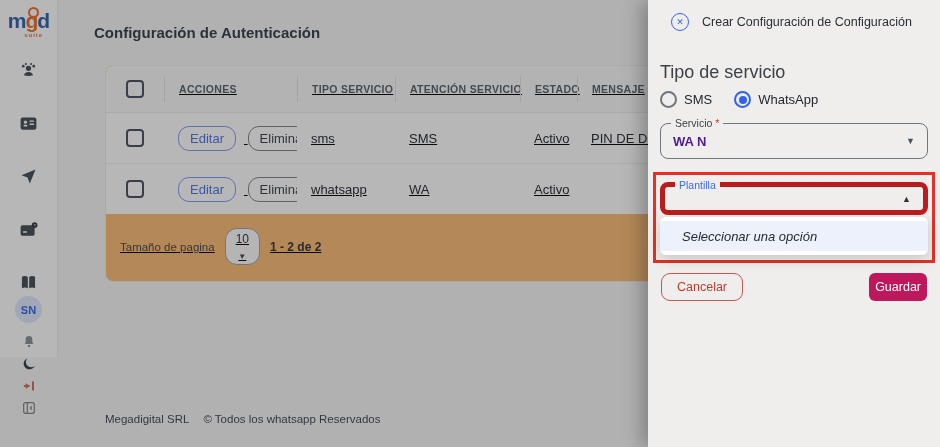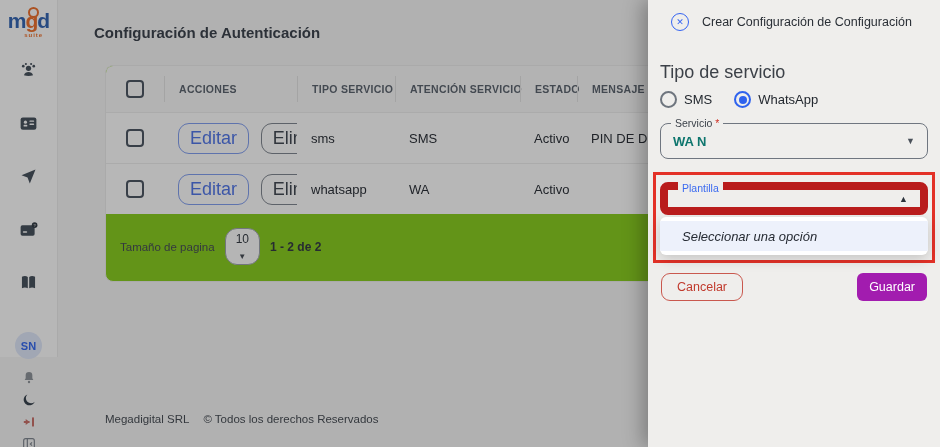--- a/index.html
+++ b/index.html
@@ -19,45 +19,45 @@
   .lg-orange::after { content:""; position:absolute; top:-2px; left:2px; width:7px; height:7px;
                       border:2px solid #ef6b24; border-radius:50%; background:transparent; }
   .logo-sub { font-size:6px; color:#ef6b24; letter-spacing:1px; font-weight:bold; margin-top:1px; text-align:right; padding-right:6px; }
 
   .nav-icons { display:flex; flex-direction:column; align-items:center; margin-top:22px; gap:29px; }
   .nav-btn { width:34px; height:24px; display:flex; align-items:center; justify-content:center; cursor:pointer; }
   .nav-btn svg { width:21px; height:21px; }
 
   .sidebar-bottom { margin-top:auto; margin-bottom:6px; display:flex; flex-direction:column; align-items:center; gap:3px; }
   .avatar { width:27px; height:27px; border-radius:50%; background:#dfe7fb; color:#2d64f0;
-            font-size:11px; font-weight:bold; display:flex; align-items:center; justify-content:center; margin-bottom:8px;margin-top:36px; }
+            font-size:11px; font-weight:bold; display:flex; align-items:center; justify-content:center; margin-bottom:8px; }
   .tool-btn { width:26px; height:19px; display:flex; align-items:center; justify-content:center; cursor:pointer; }
   .tool-btn svg { width:16px; height:16px; }
 
   .main { flex:1; position:relative; padding:24px 0 0 36px; }
   .page-title { font-size:15px; font-weight:bold; color:#333a45; }
 
-  .card { position:relative; margin:24px 0 0 11px; width:700px; background:#84cc16;
-          border:1px solid #ececec; border-radius:8px; overflow:hidden; }
+  .card { position:relative; margin:24px 0 0 11px; width:700px; background:#fdba74;
+          border:1px solid #ececec; border-radius:8px; overflow:hidden;text-decoration:underline; }
   .thead { display:flex; align-items:center; height:46px; background:#fafafa; }
   .trow  { display:flex; align-items:center; height:51px; border-top:1px solid #ededed; background:#ffffff; }
   .cell { font-size:13px; color:#21262e; padding-left:14px; white-space:nowrap; overflow:hidden; }
   .hcell { font-size:10.5px; font-weight:bold; color:#555e69; letter-spacing:.3px; padding-left:14px;
            display:flex; align-items:center; height:26px; white-space:nowrap; }
   .hcell + .hcell, .hdiv { border-left:1px solid #e3e3e3; }
   .col-check { width:58px; display:flex; justify-content:center; padding-left:0 !important; border-left:none !important; }
   .col-actions { width:133px; }
   .col-tipo { width:98px; }
   .col-atencion { width:125px; }
   .col-estado { width:57px; }
   .col-mensaje { flex:1; min-width:140px; }
 
   .checkbox { width:18px; height:18px; border:2px solid #454f5c; border-radius:4px; background:transparent; cursor:pointer; }
 
-  .btn-chip { display:inline-block; font-size:18px; padding:4px 11px; border-radius:11px; background:transparent; cursor:pointer; }
+  .btn-chip { display:inline-block; font-size:13px; padding:4px 11px; border-radius:11px; background:transparent; cursor:pointer; }
   .btn-edit { color:#4a71e8; border:1px solid #7d9bf0; margin-right:8px; }
   .btn-delete { color:#39404a; border:1px solid #7b828c; }
 
   .pagination { display:flex; align-items:center; gap:10px; padding:14px 0 16px 14px; }
   .pag-label { font-size:11.5px; color:#3e454e; }
   .page-size { display:flex; align-items:center; gap:6px; border:1px solid #9aa0a8; border-radius:12px;
                padding:3px 10px; font-size:12px; color:#2b323b; cursor:pointer; background:#fdfdfd;flex-direction:column; }
   .caret-sm { font-size:8px; color:#3e454e; }
   .pag-range { font-size:12px; font-weight:bold; color:#2b323b; }
 
@@ -79,38 +79,38 @@
   .radio { display:flex; align-items:center; gap:7px; cursor:pointer; }
   .radio-circle { width:17px; height:17px; border-radius:50%; border:2px solid #6e757e; background:transparent; position:relative; }
   .radio-circle.checked { border-color:#2f63ee; }
   .radio-circle.checked::after { content:""; position:absolute; inset:2.5px; border-radius:50%; background:#2f63ee; }
   .radio-label { font-size:13px; color:#23282f; }
 
   .field { position:relative; border:1px solid #6f7680; border-radius:8px; height:36px; margin-top:15px;
            display:flex; align-items:center; padding:0 12px; cursor:pointer; background:transparent; }
   .field-label { position:absolute; top:-7px; left:10px; background:#efeeec; padding:0 4px; font-size:10.5px; color:#3c424a; }
   .req { color:#d03226; }
-  .field-value { font-size:13px; font-weight:bold; color:#0f766e; }
+  .field-value { font-size:13px; font-weight:bold; color:#4c1d95; }
   .field .caret { margin-left:auto; font-size:9px; color:#4a515a; }
 
   .highlight-box { border:3px solid #e33127; margin:13px -7px 0; padding:4px 4px 5px; }
-  .field-focused { border:8px solid #b91c1c; height:33px; margin-top:3px; }
+  .field-focused { border:5px solid #b91c1c; height:33px; margin-top:3px; }
   .field-focused .field-label { color:#3b6af0; top:-8px; }
   .field-focused .caret { color:#2b323b; }
 
   .listbox { margin-top:2px; background:#ffffff; border-radius:6px; box-shadow:0 4px 14px rgba(0,0,0,.18);
              padding:4px 0; overflow:hidden; }
   .option { height:30px; display:flex; align-items:center; padding:0 22px; font-size:13px; color:#262b33; cursor:pointer; }
   .option.placeholder { font-style:italic; background:#edf1fb; }
 
   .drawer-actions { display:flex; justify-content:space-between; align-items:center; margin-top:10px; padding:0 1px; }
   .btn-cancel { font-size:12.5px; color:#c13a2d; border:1px solid #c9584e; border-radius:9px;
                 padding:6px 15px; background:transparent; cursor:pointer; }
-  .btn-save { font-size:12.5px; color:#ffffff; border:none; border-radius:6px; padding:7px 12px;
-              background:#a21caf; cursor:pointer; }
+  .btn-save { font-size:12.5px; color:#ffffff; border:none; border-radius:6px; padding:7px 6px;
+              background:#be185d; cursor:pointer; }
 </style>
 </head>
 <body>
 
 <div class="app">
 
   <div class="left-region">
 
     <aside class="sidebar">
       <div class="logo">
@@ -254,21 +254,21 @@
           <span class="page-size">
             <span>10</span>
             <span class="caret-sm">▼</span>
           </span>
           <span class="pag-range">1 - 2 de 2</span>
         </div>
       </section>
 
       <footer class="footer">
         <span>Megadigital SRL</span>
-        <span>© Todos los derechos Reservados</span>
+        <span>© Todos los whatsapp Reservados</span>
       </footer>
     </main>
 
     <div class="backdrop"></div>
   </div>
 
   <aside class="drawer">
     <div class="drawer-header">
       <button class="close-btn">
         <span>✕</span>

